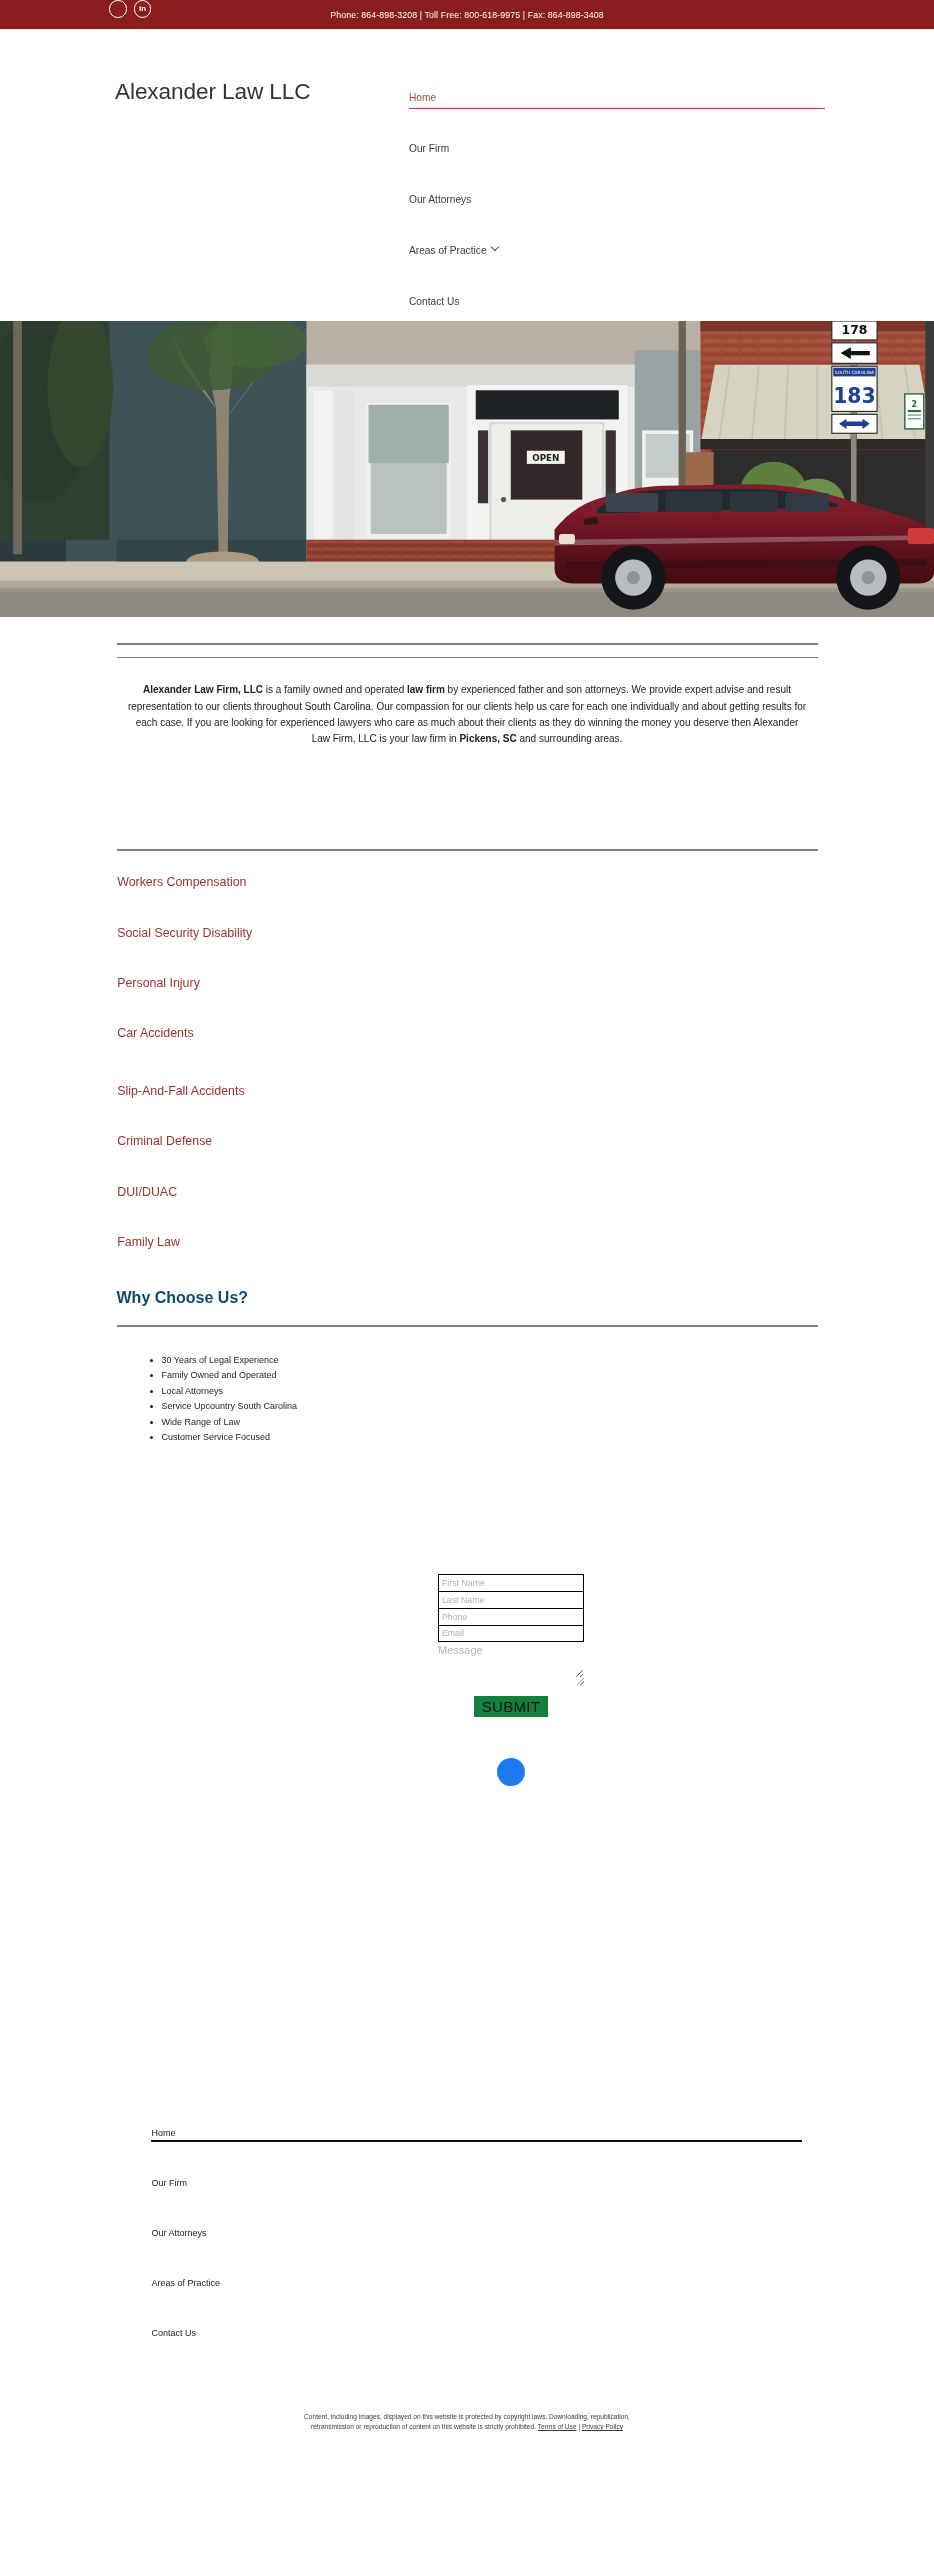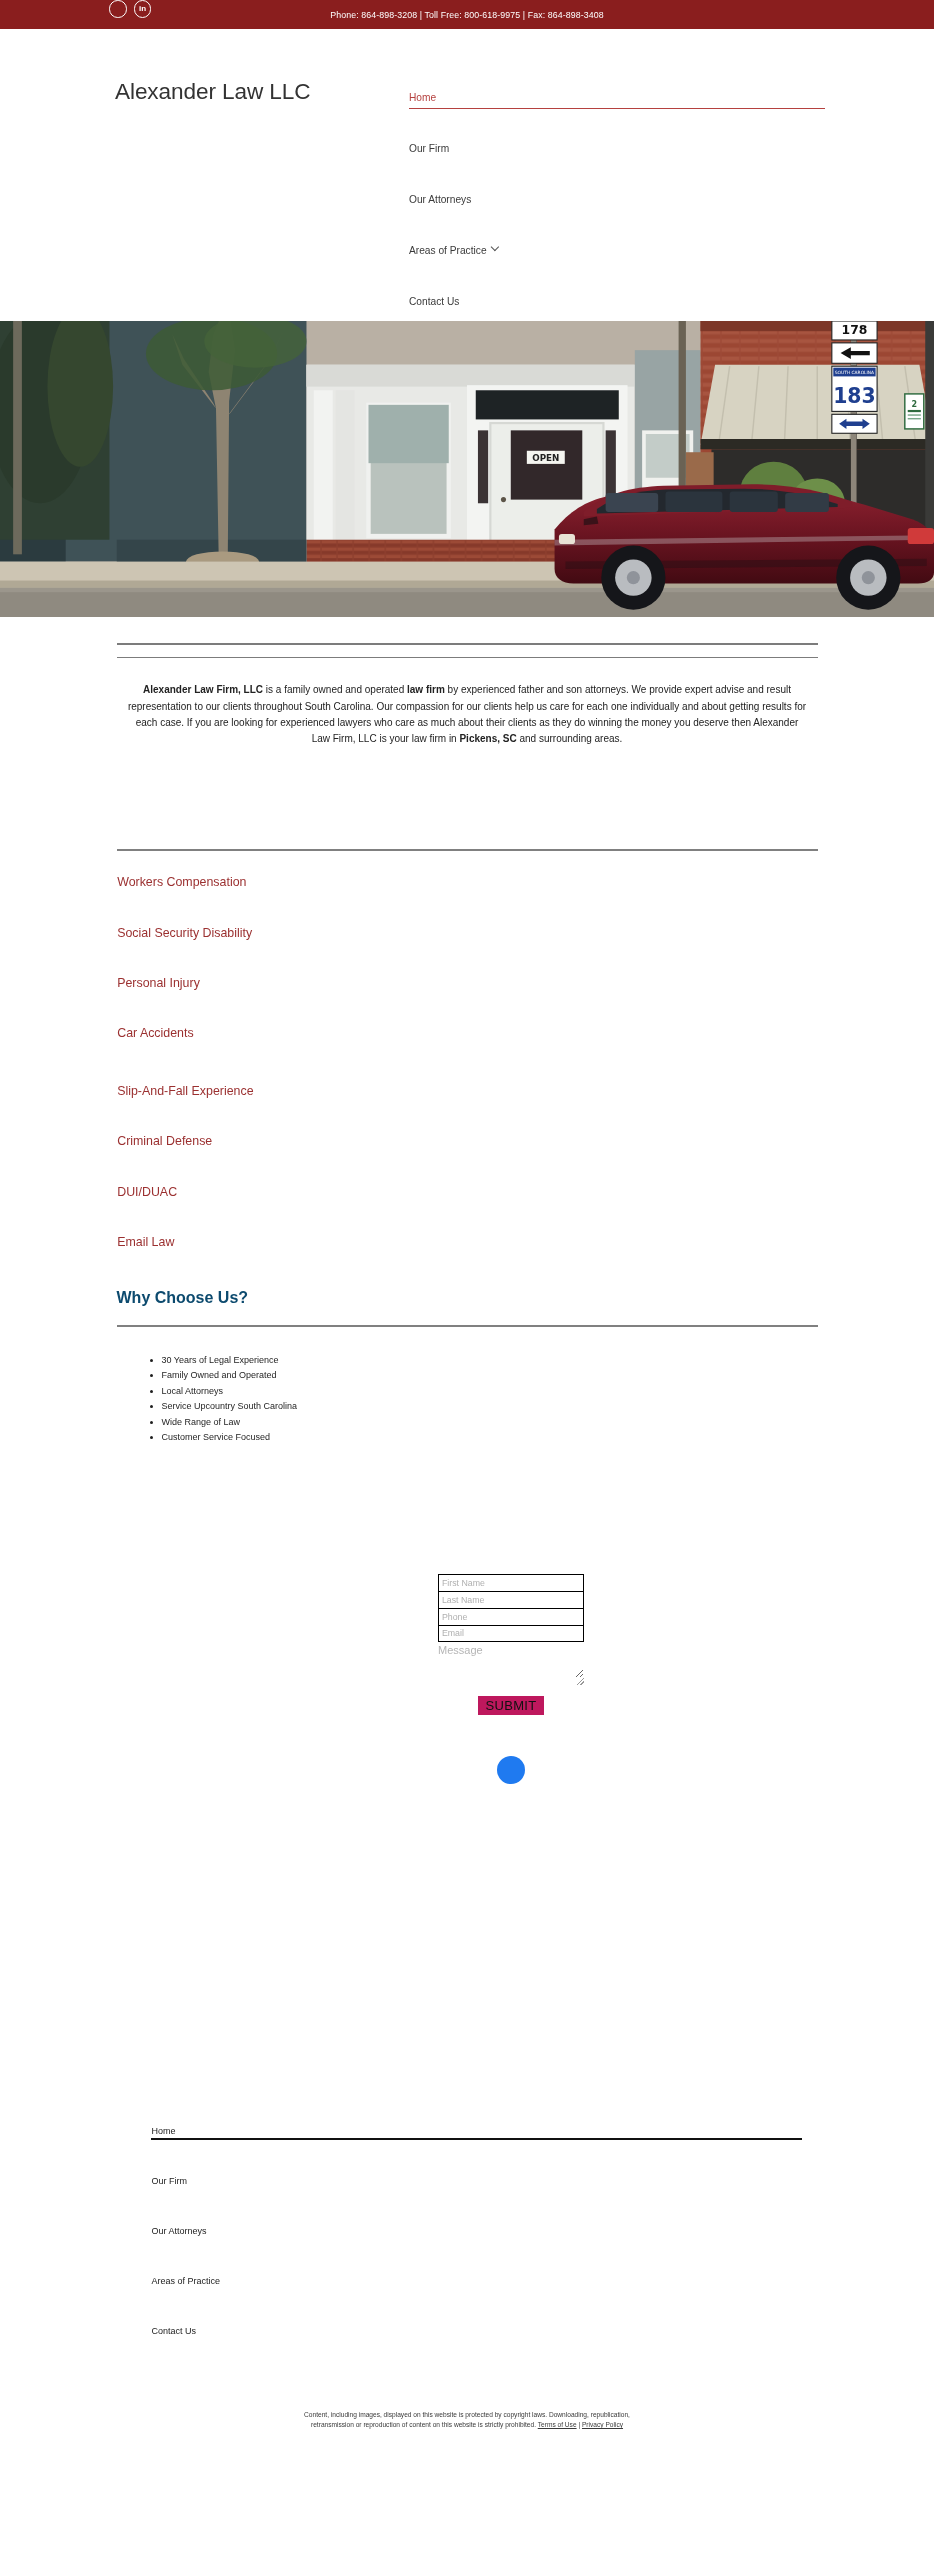--- a/index.html
+++ b/index.html
@@ -233,25 +233,25 @@
     position:absolute;
     right:0; top:0;
     width:6.6px; height:6.6px;
     background:
       linear-gradient(135deg, transparent 44%, #999 44%, #999 54%, transparent 54%),
       linear-gradient(135deg, transparent 70%, #999 70%, #999 80%, transparent 80%);
   }
   .submit-btn {
     margin:8.8px auto 0 auto;
     display:block;
-    background:#be185d;
+    background:#15803d;
     border:none;
     color:#111;
     font-family:"Liberation Sans", sans-serif;
-    font-size:13px;
+    font-size:15px;
     letter-spacing:0.3px;
     padding:2.2px 7.3px;
     cursor:pointer;
   }
   .blue-dot {
     width:28px; height:28px;
     border-radius:50%;
     background:#1F7AF0;
     margin:41px auto 0 auto;
     cursor:pointer;
@@ -496,27 +496,27 @@
 
       <div class="practice-list">
         <a class="practice-link">Workers Compensation</a>
         <div class="p-sp-1"></div>
         <a class="practice-link">Social Security Disability</a>
         <div class="p-sp-1"></div>
         <a class="practice-link">Personal Injury</a>
         <div class="p-sp-1"></div>
         <a class="practice-link">Car Accidents</a>
         <div class="p-sp-2"></div>
-        <a class="practice-link">Slip-And-Fall Experience</a>
+        <a class="practice-link">Slip-And-Fall Accidents</a>
         <div class="p-sp-1"></div>
         <a class="practice-link">Criminal Defense</a>
         <div class="p-sp-1"></div>
         <a class="practice-link">DUI/DUAC</a>
         <div class="p-sp-1"></div>
-        <a class="practice-link">Email Law</a>
+        <a class="practice-link">Family Law</a>
       </div>
 
       <h2 class="why-title">Why Choose Us?</h2>
       <div class="hr-why"></div>
 
       <ul class="why-list">
         <li>30 Years of Legal Experience</li>
         <li>Family Owned and Operated</li>
         <li>Local Attorneys</li>
         <li>Service Upcountry South Carolina</li>

